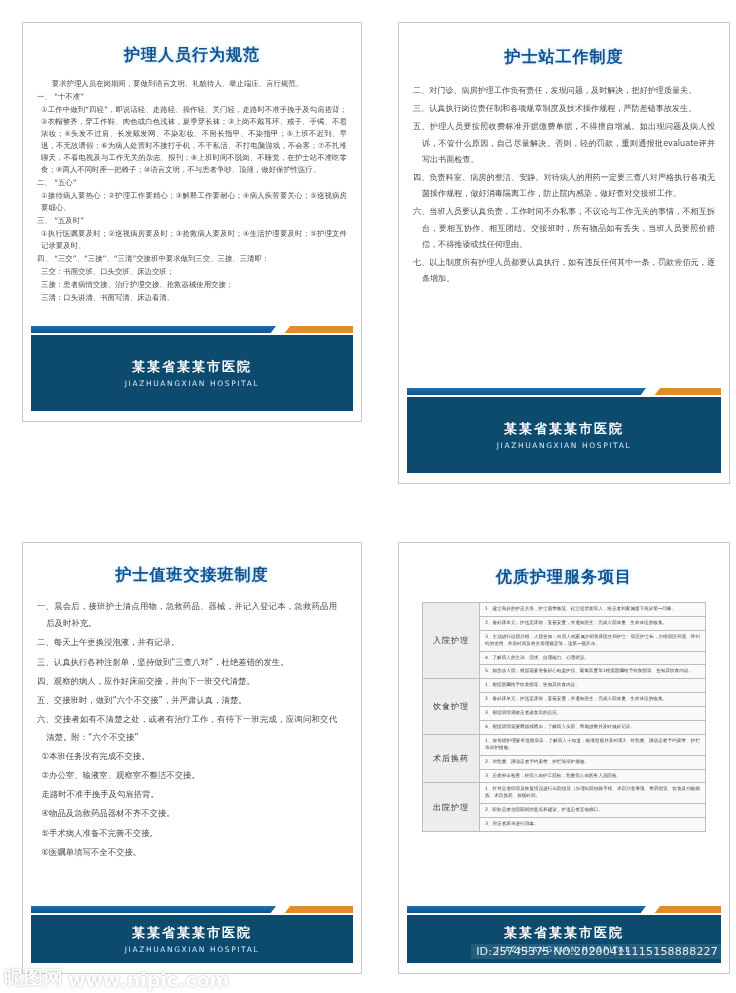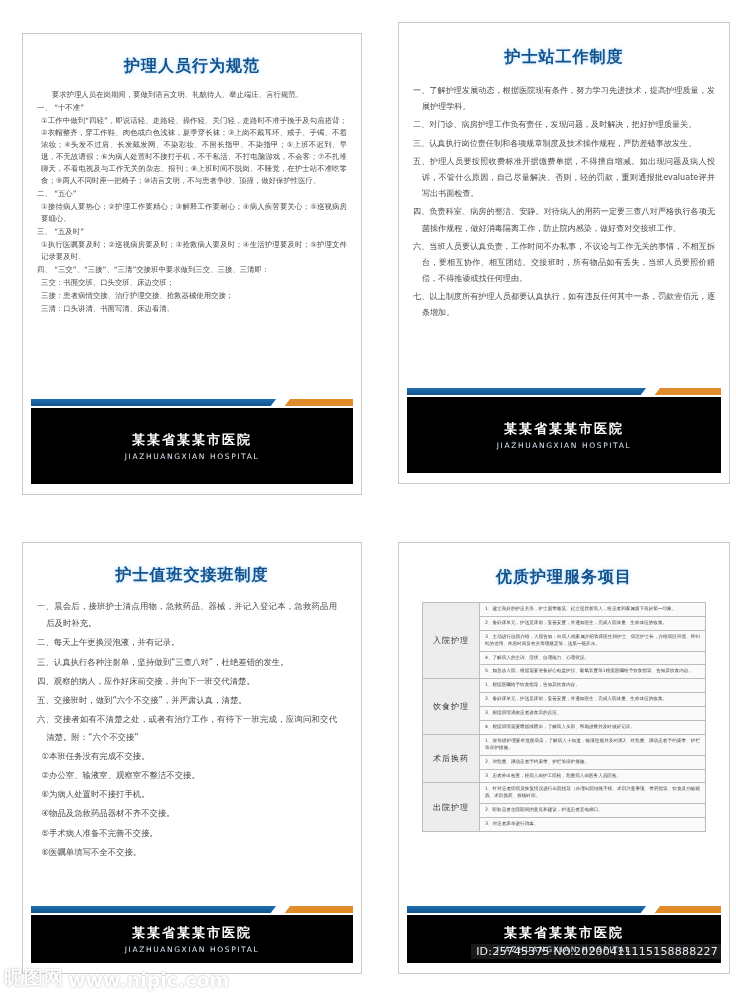--- a/index.html
+++ b/index.html
@@ -9,21 +9,21 @@
     font-family:"DejaVu Sans","Liberation Sans",sans-serif;
     position:relative;overflow:hidden;
   }
   .panel{
     position:relative;
     background:#fff;
     border:1px solid #c9c9c9;
     box-sizing:border-box;
     overflow:hidden;
   }
-  #panel-1{position:absolute;left:22px;top:33px;width:340px;height:462px;}
+  #panel-1{position:absolute;left:22px;top:22px;width:340px;height:400px;}
   #panel-2{position:absolute;left:398px;top:22px;width:332px;height:462px;}
   #panel-3{position:absolute;left:22px;top:542px;width:340px;height:432px;}
   #panel-4{position:absolute;left:398px;top:542px;width:332px;height:432px;}
 
   .panel-inner{
     position:absolute;left:0;right:0;top:0;bottom:0;
     padding:0 14px;
     box-sizing:border-box;
   }
 
@@ -60,21 +60,21 @@
   }
   .accent{
     position:relative;height:7px;width:100%;
     background:#1b5fa0;
     overflow:hidden;margin-bottom:2px;
   }
   .accent .dark{position:absolute;left:0;top:0;height:100%;width:78%;background:linear-gradient(#1f6fae,#11538f);}
   .accent .orange{position:absolute;right:0;top:0;height:100%;width:24%;background:#e08c2a;}
   .accent .slash{position:absolute;left:75%;top:-3px;width:14px;height:14px;background:#ffffff;transform:skewX(-38deg);}
   .band{
-    background:#000000;
+    background:#0c4a6e;
     height:76px;
     display:flex;flex-direction:column;
     align-items:center;justify-content:center;
     color:#ffffff;
   }
   #panel-3 .band,#panel-4 .band{height:48px;}
   .band-cn{font-size:13px;font-weight:bold;letter-spacing:2px;}
   .band-en{font-size:7.5px;letter-spacing:1.6px;margin-top:3px;color:#dbe9f5;}
 
   
@@ -157,21 +157,20 @@
         <div class="band-cn">某某省某某市医院</div>
         <div class="band-en">JIAZHUANGXIAN  HOSPITAL</div>
       </div>
     </div>
   </div>
 
   <div class="panel" id="panel-2">
     <div class="panel-inner">
       <div class="title">护士站工作制度</div>
       <div class="body-text" id="p2-body">
-          <p class="hang">一、了解护理发展动态，根据医院现有条件，努力学习先进技术，提高护理质量，发展护理学科。</p>
           <p class="hang">二、对门诊、病房护理工作负有责任，发现问题，及时解决，把好护理质量关。</p>
           <p class="hang">三、认真执行岗位责任制和各项规章制度及技术操作规程，严防差错事故发生。</p>
           <p class="hang">五、护理人员要按照收费标准开据缴费单据，不得擅自增减。如出现问题及病人投诉，不管什么原因，自己尽量解决。否则，轻的罚款，重则通报批evaluate评并写出书面检查。</p>
           <p class="hang">四、负责科室、病房的整洁、安静。对待病人的用药一定要三查八对严格执行各项无菌操作规程，做好消毒隔离工作，防止院内感染，做好查对交接班工作。</p>
           <p class="hang">六、当班人员要认真负责，工作时间不办私事，不议论与工作无关的事情，不相互拆台，要相互协作、相互团结。交接班时，所有物品如有丢失，当班人员要照价赔偿，不得推诿或找任何理由。</p>
           <p class="hang">七、以上制度所有护理人员都要认真执行，如有违反任何其中一条，罚款壹佰元，逐条增加。</p>
         </div>
     </div>
     <div class="footer">
       <div class="accent">
@@ -191,21 +190,21 @@
       <div class="title">护士值班交接班制度</div>
       <div class="body-text" id="p3-body">
           <p class="hang">一、晨会后，接班护士清点用物，急救药品、器械，并记入登记本，急救药品用后及时补充。</p>
           <p class="hang">二、每天上午更换浸泡液，并有记录。</p>
           <p class="hang">三、认真执行各种注射单，坚持做到“三查八对”，杜绝差错的发生。</p>
           <p class="hang">四、观察的病人，应作好床前交接，并向下一班交代清楚。</p>
           <p class="hang">五、交接班时，做到“六个不交接”，并严肃认真，清楚。</p>
           <p class="hang">六、交接者如有不清楚之处，或者有治疗工作，有待下一班完成，应询问和交代清楚。附：“六个不交接”</p>
           <p class="sub">①本班任务没有完成不交接。</p>
           <p class="sub">②办公室、输液室、观察室不整洁不交接。</p>
-          <p class="sub">⑥为病人处置时不接打手机。</p>
+          <p class="sub">走路时不准手挽手及勾肩搭背。</p>
           <p class="sub">④物品及急救药品器材不齐不交接。</p>
           <p class="sub">⑤手术病人准备不完善不交接。</p>
           <p class="sub">⑥医嘱单填写不全不交接。</p>
         </div>
     </div>
     <div class="footer">
       <div class="accent">
         <div class="dark"></div>
         <div class="orange"></div>
         <div class="slash"></div>

